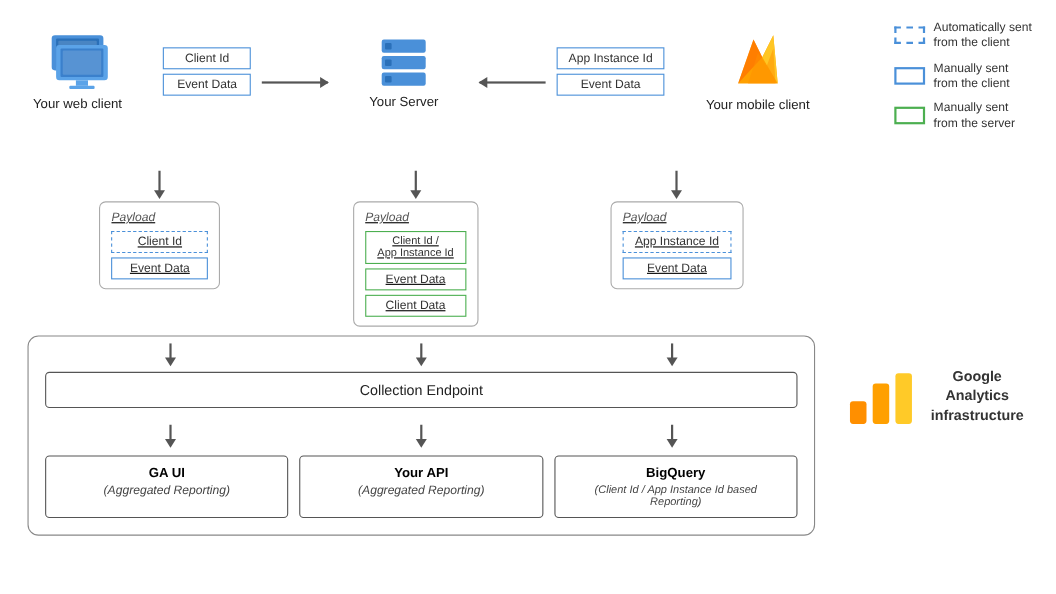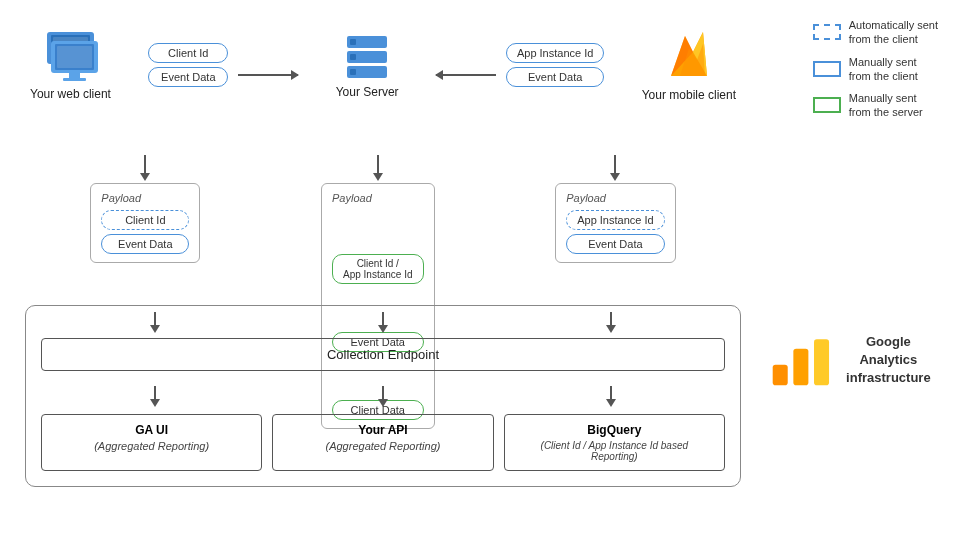--- a/index.html
+++ b/index.html
@@ -48,27 +48,27 @@
       font-size: 12px;
       color: #222;
       text-align: left;
       margin-top: 4px;
     }
     .data-box {
       padding: 3px 10px;
       font-size: 11px;
       text-align: center;
       border: 1.5px solid;
-      border-radius: 10px;
+      border-radius: 0;
       min-width: 80px;
       background: #fff;
     }
     .data-box.blue { border-color: #4a90d9; color: #333; }
     .data-box.blue-dashed { border-color: #4a90d9; border-style: dashed; color: #333; }
-    .data-box.green { border-color: #4caf50; color: #333; margin-top: 44px; }
+    .data-box.green { border-color: #4caf50; color: #333; }
 
     
     .arrow-right {
       width: 60px;
       height: 2px;
       background: #555;
       position: relative;
       margin-top: 20px;
     }
     .arrow-right::after {
@@ -98,20 +98,21 @@
     }
 
     
     .payload-area {
       position: absolute;
       top: 155px;
       left: 30px;
       right: 220px;
       display: flex;
       justify-content: space-around;
+      text-decoration: underline;
     }
     .payload-box {
       border: 1.5px solid #aaa;
       border-radius: 6px;
       padding: 8px 10px;
       min-width: 110px;
       background: #fff;
       position: relative;
     }
     .payload-label {

